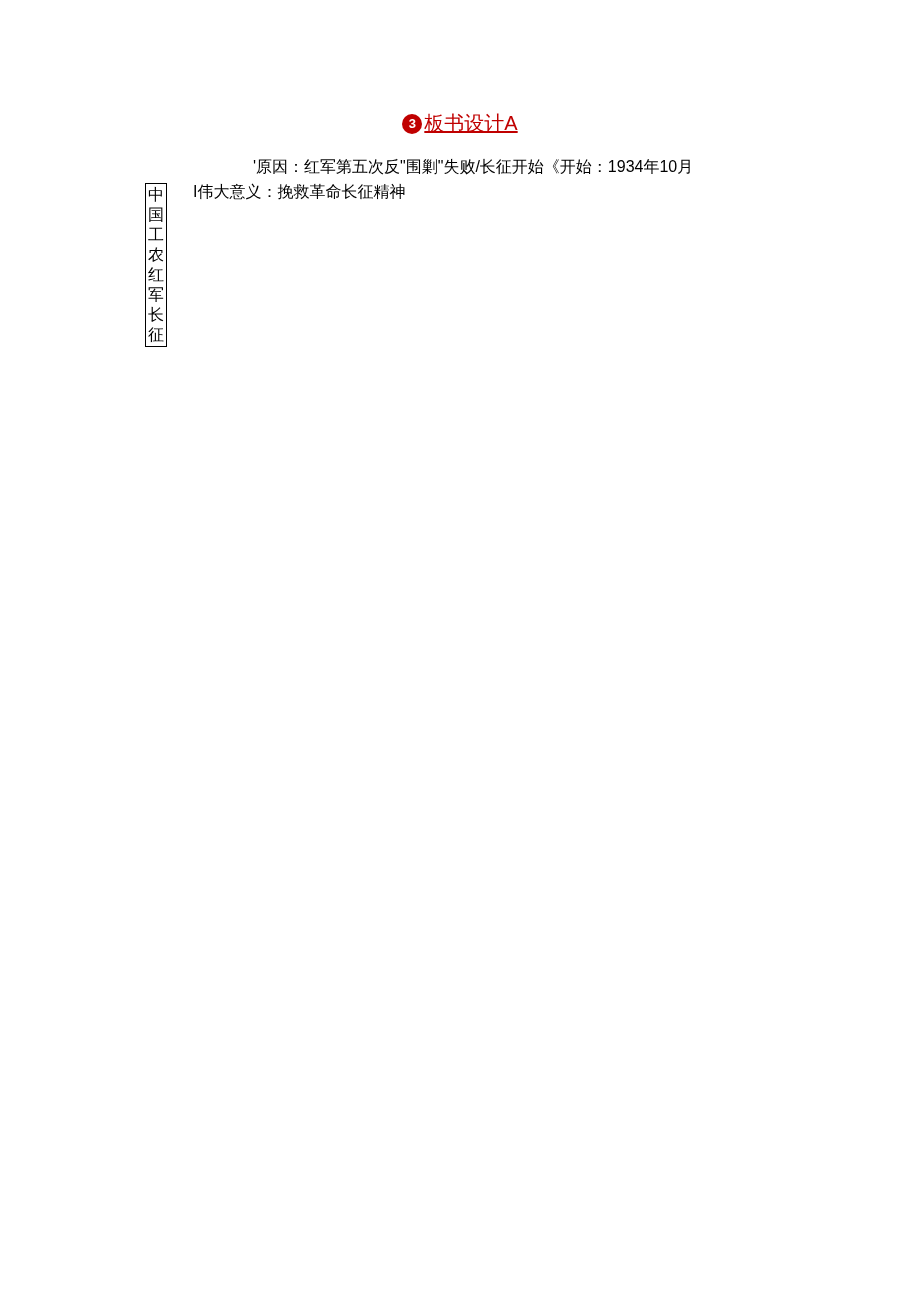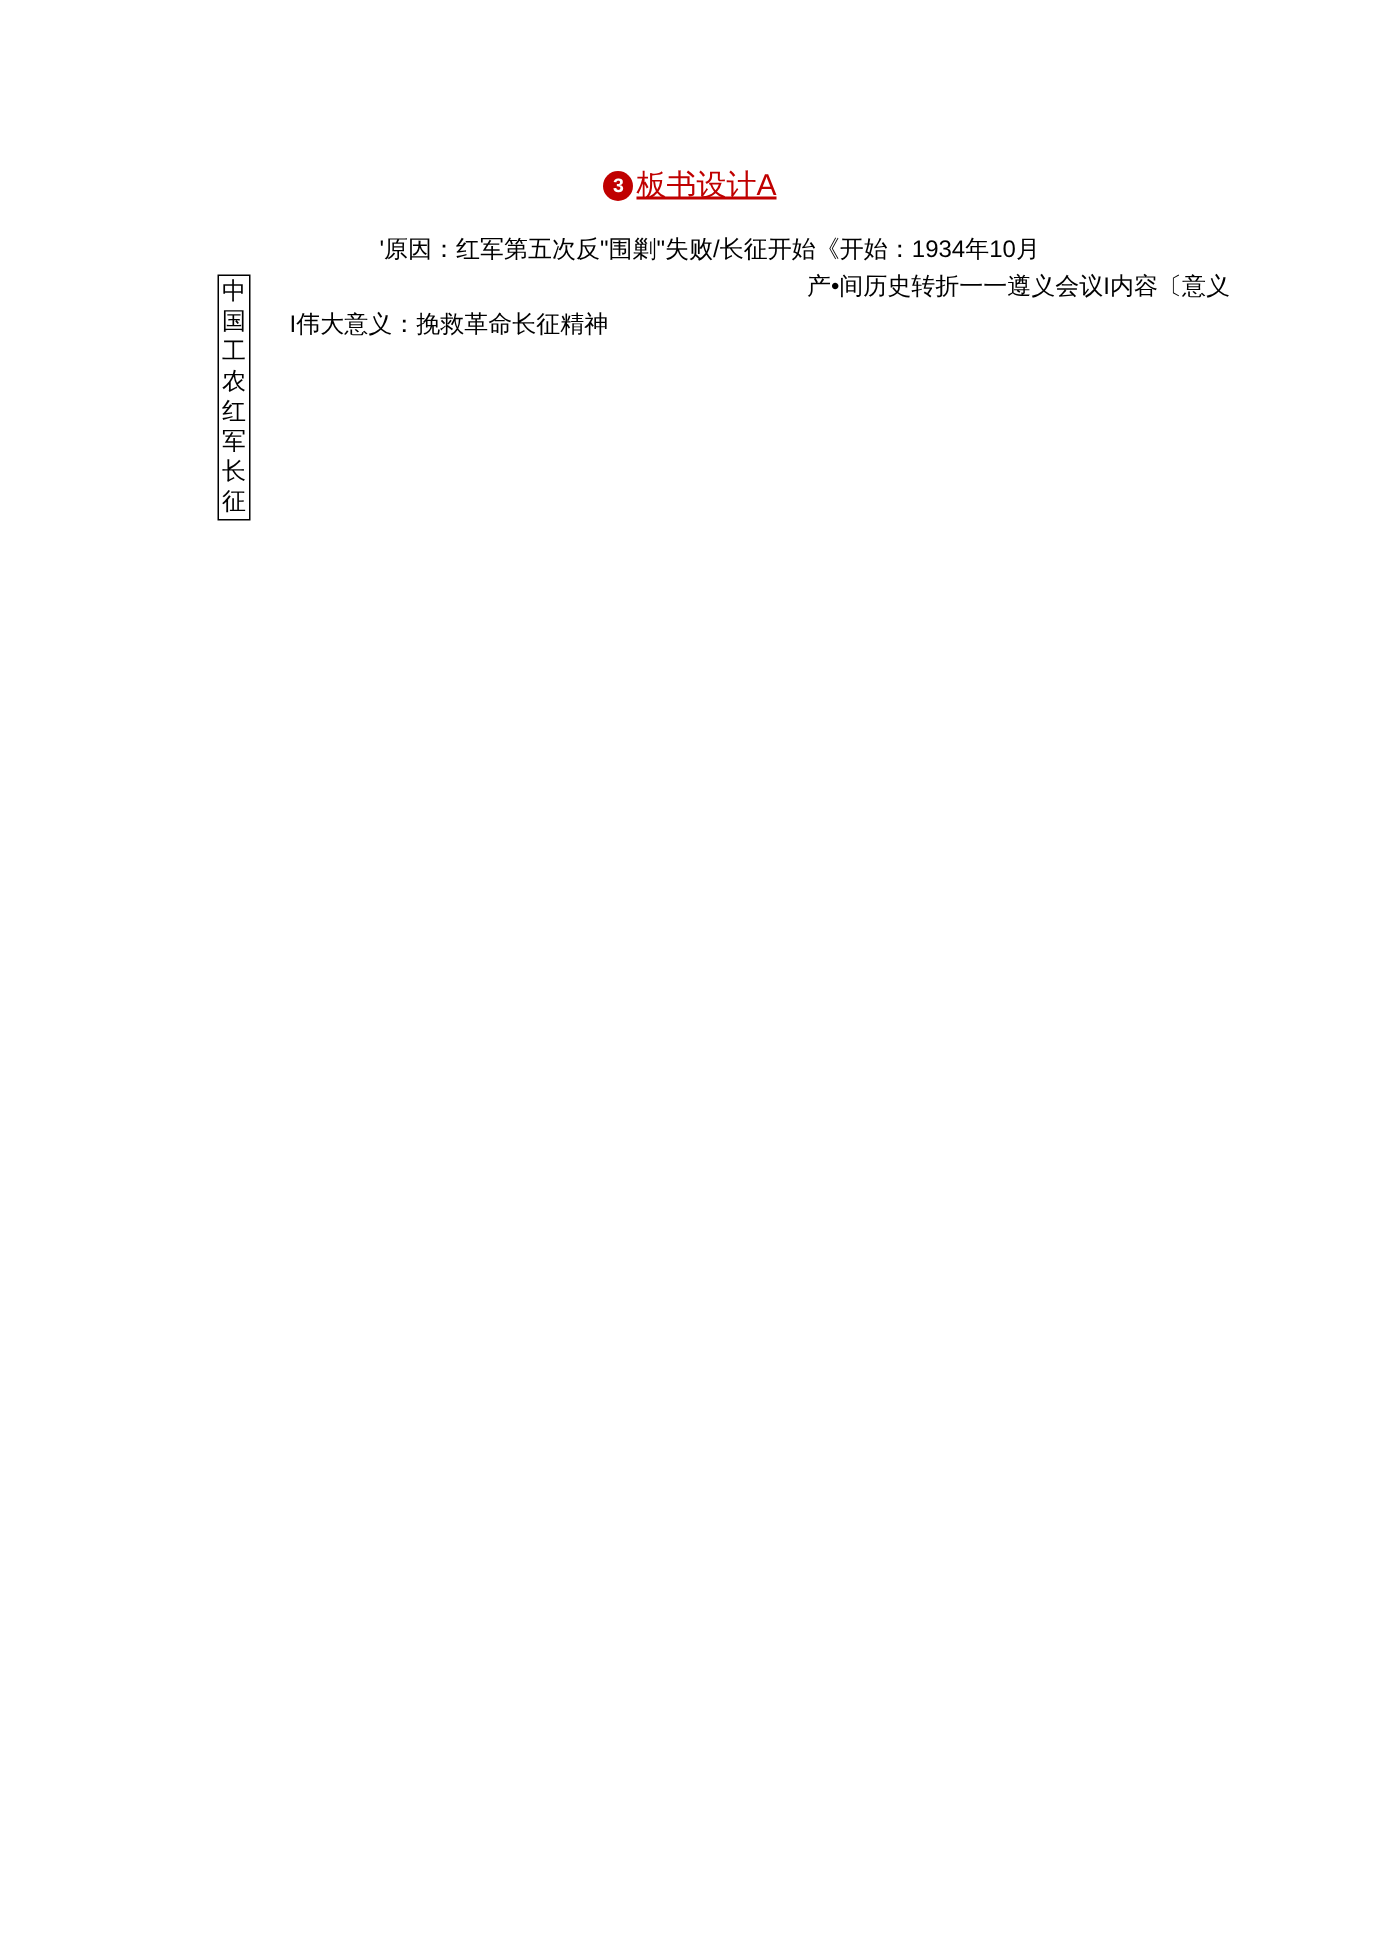--- a/index.html
+++ b/index.html
@@ -98,19 +98,18 @@
     <span>工</span>
     <span>农</span>
     <span>红</span>
     <span>军</span>
     <span>长</span>
     <span>征</span>
   </div>
 
   <div class="body-text">
     <div class="indent1">'原因：红军第五次反"围剿"失败/长征开始《开始：1934年10月</div>
-    <div class="right-float">产•间历史转折一一遵义会议I内容〔意义</div>
 
 
     <div>I伟大意义：挽救革命长征精神</div>
   </div>
 
 </div>
 
 </body></html>

